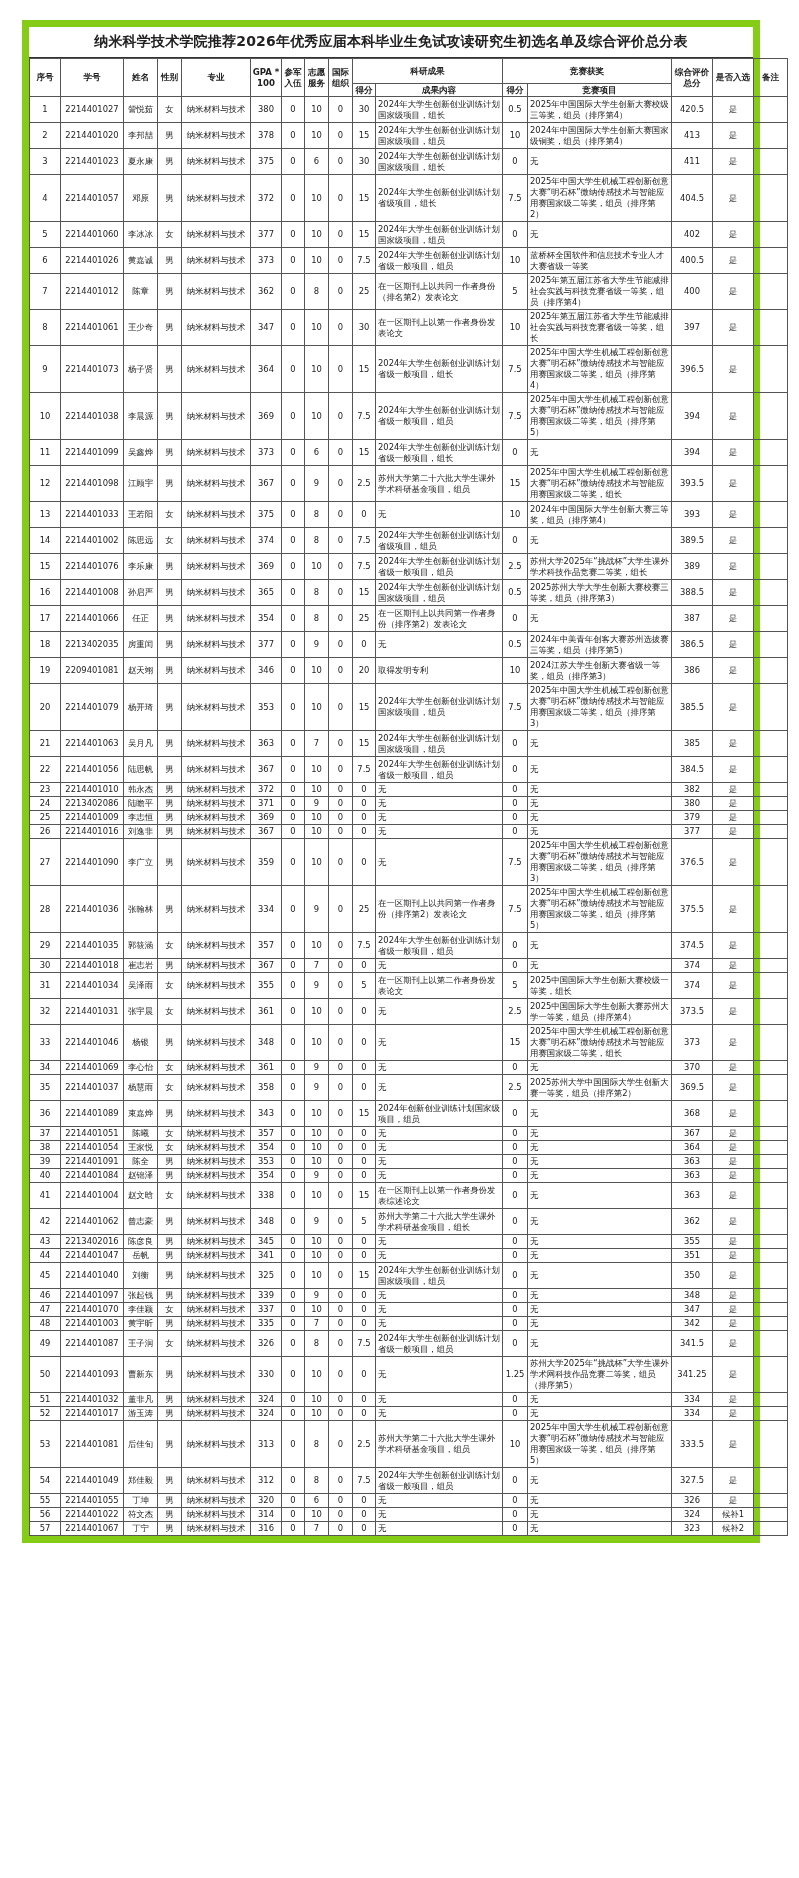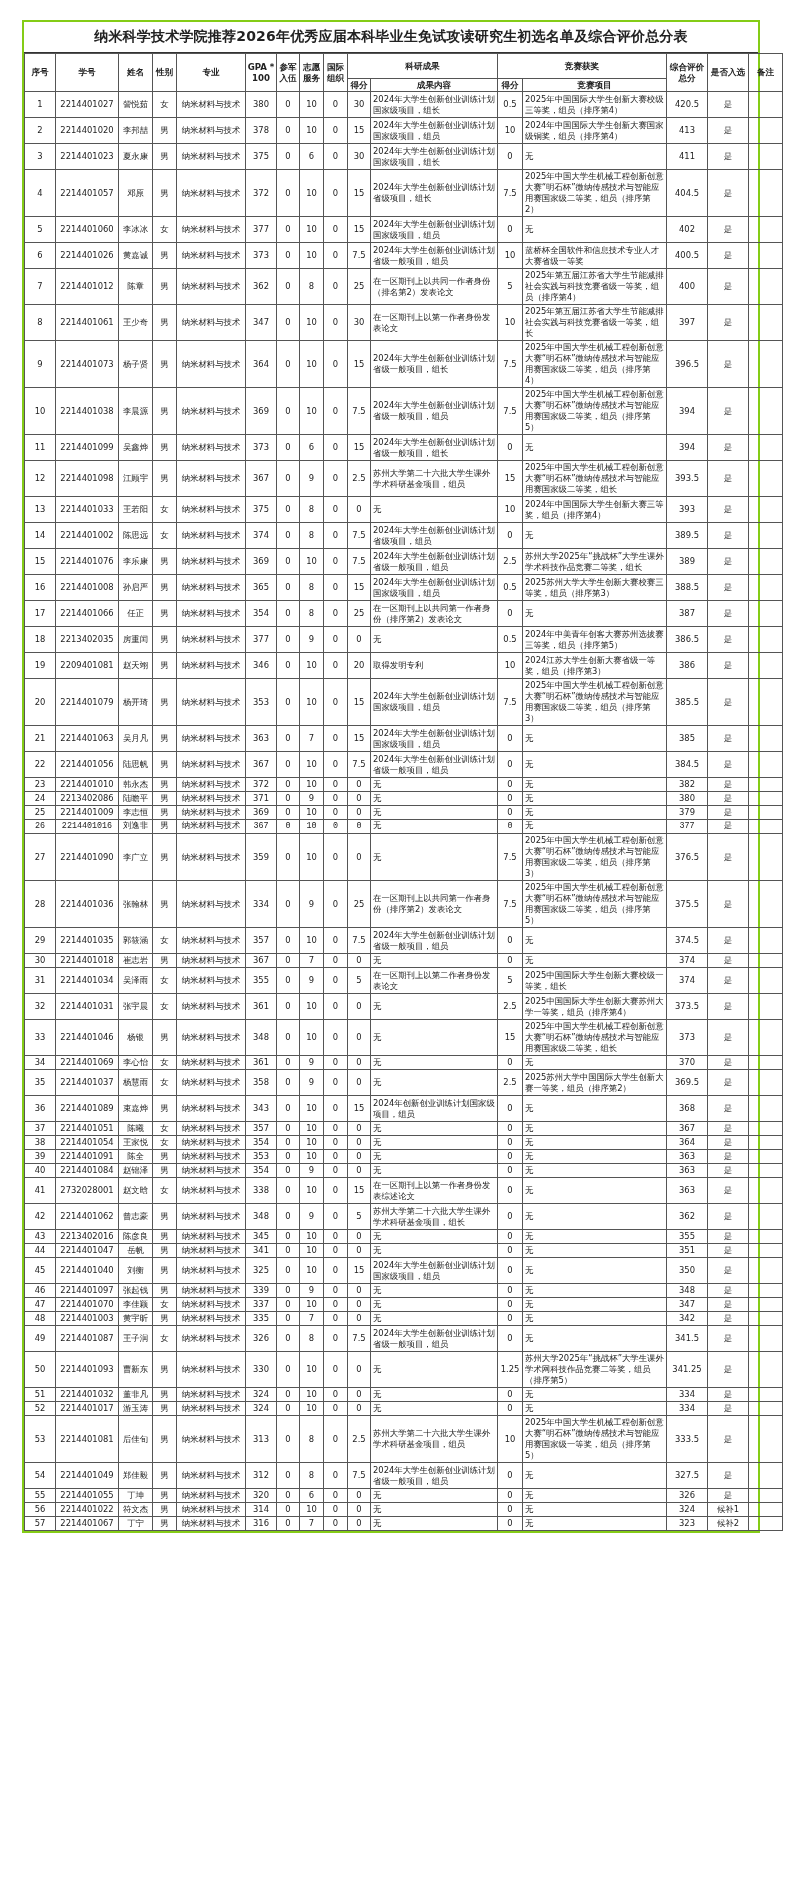--- a/index.html
+++ b/index.html
@@ -1,17 +1,17 @@
 <!DOCTYPE html>
 <html><head>
 <meta charset="utf-8">
 <style>
   html,body{margin:0;padding:0;background:#fff;}
   body{width:799px;height:1878px;overflow:hidden;font-family:"DejaVu Sans",sans-serif;color:#222;}
-  .sheet{position:absolute;left:22px;top:20px;width:738px;border:2px solid #84cc16;box-sizing:border-box;}
+  .sheet{position:absolute;left:22px;top:20px;width:738px;border:7px solid #84cc16;box-sizing:border-box;}
   .title{height:30px;border-bottom:1px solid #333;display:flex;align-items:center;justify-content:center;font-size:14px;font-weight:bold;letter-spacing:0.2px;}
   table{border-collapse:collapse;width:100%;table-layout:fixed;}
   th,td{border:1px solid #555;font-size:8.4px;line-height:11px;padding:0 1px;text-align:center;vertical-align:middle;overflow:hidden;}
   th{font-weight:bold;font-size:8.6px;}
   td.txt{text-align:left;padding:1px 2px;}
   .hdr-sub th{height:12px;}
 </style>
 </head>
 <body>
 
@@ -504,21 +504,21 @@
           <td>10</td>
           <td>0</td>
           <td>0</td>
           <td class="txt">无</td>
           <td>0</td>
           <td class="txt">无</td>
           <td>379</td>
           <td>是</td>
           <td></td>
         </tr>
-        <tr style="height: 11.5px; font-family: Liberation Mono, monospace;">
+        <tr style="height: 11.5px;">
           <td>26</td>
           <td>2214401016</td>
           <td>刘逸非</td>
           <td>男</td>
           <td>纳米材料与技术</td>
           <td>367</td>
           <td>0</td>
           <td>10</td>
           <td>0</td>
           <td>0</td>
@@ -776,21 +776,21 @@
           <td>0</td>
           <td class="txt">无</td>
           <td>0</td>
           <td class="txt">无</td>
           <td>363</td>
           <td>是</td>
           <td></td>
         </tr>
         <tr style="height: 26px;">
           <td>41</td>
-          <td>2732028001</td>
+          <td>2214401004</td>
           <td>赵文晗</td>
           <td>女</td>
           <td>纳米材料与技术</td>
           <td>338</td>
           <td>0</td>
           <td>10</td>
           <td>0</td>
           <td>15</td>
           <td class="txt">在一区期刊上以第一作者身份发表综述论文</td>
           <td>0</td>

